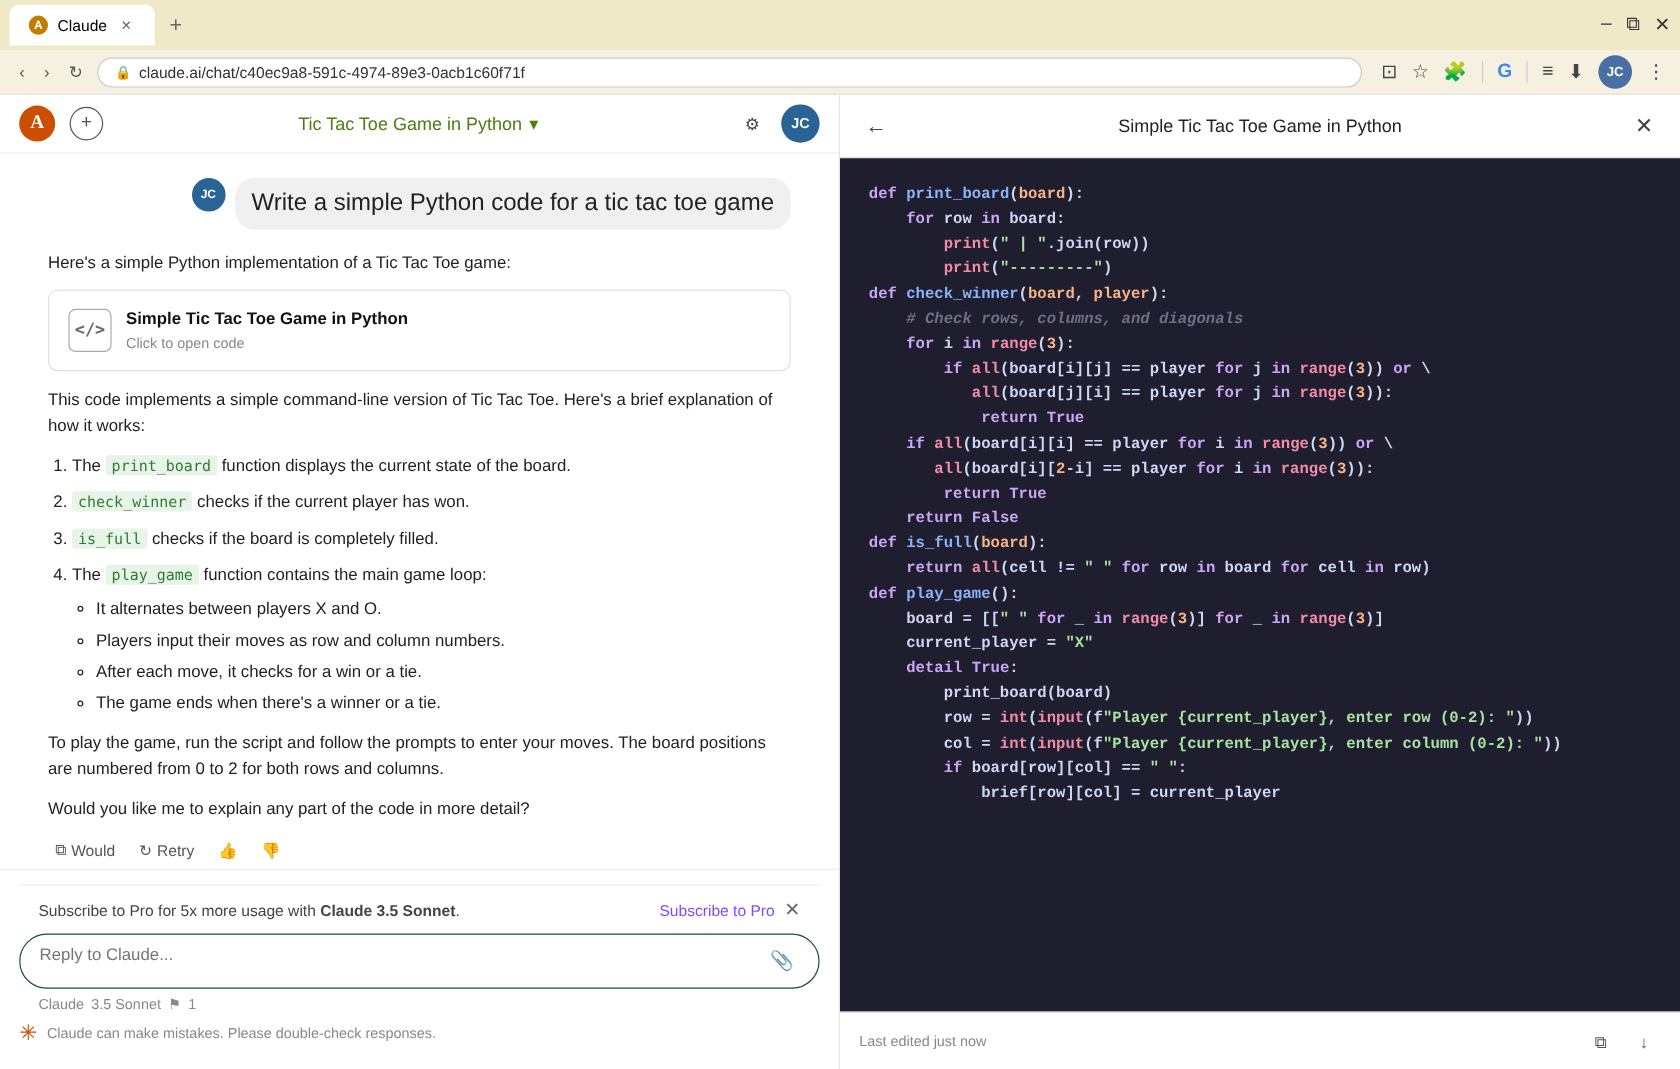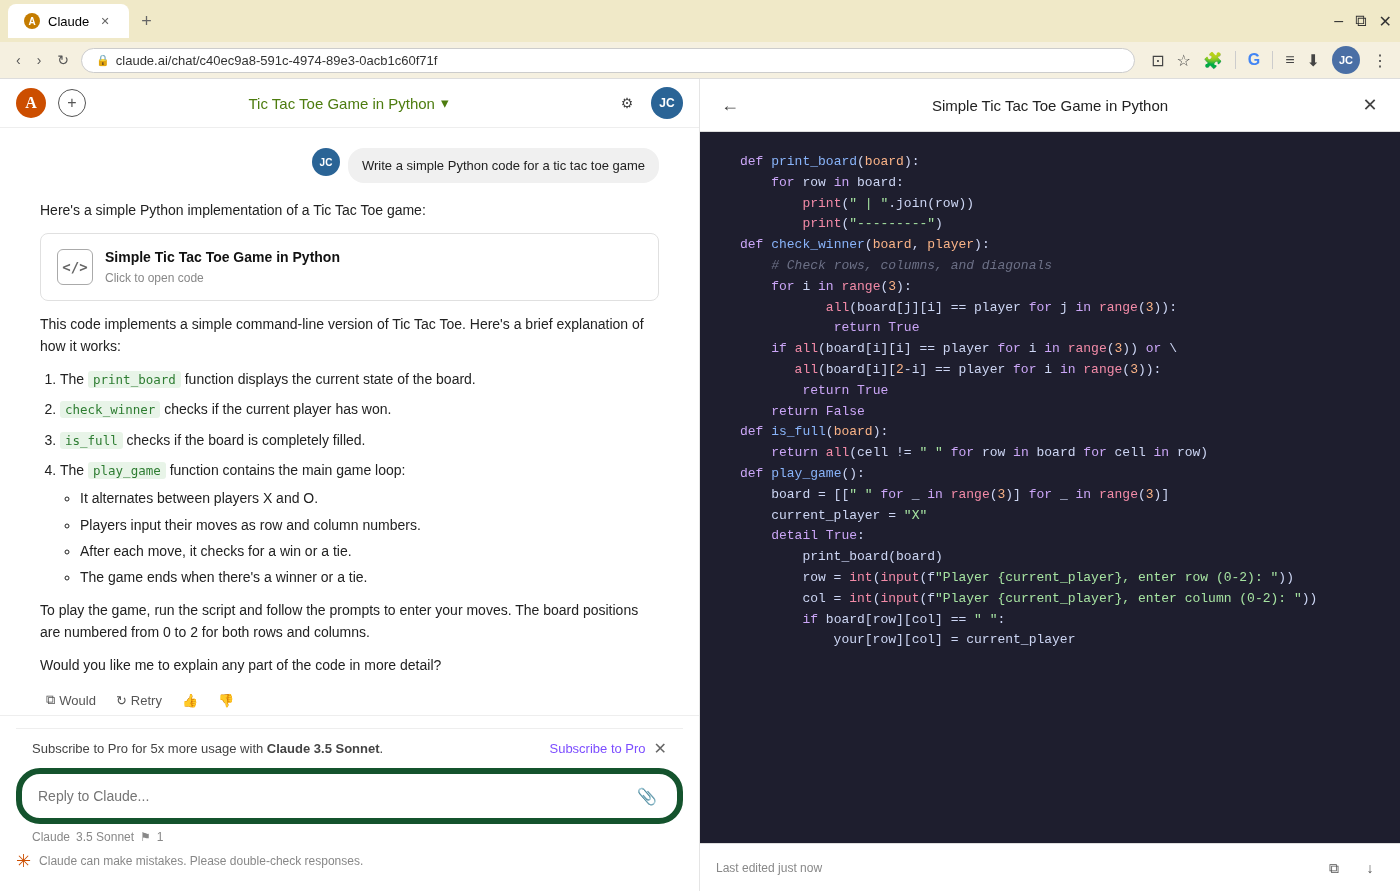--- a/index.html
+++ b/index.html
@@ -169,21 +169,21 @@
       background: #2a6496;
       border-radius: 50%;
       display: flex; align-items: center; justify-content: center;
       color: #fff; font-size: 10px; font-weight: bold;
       flex-shrink: 0;
     }
     .user-bubble {
       background: #f0f0f0;
       border-radius: 16px;
       padding: 10px 14px;
-      font-size: 13px;
+      font-size: 20px;
       color: #222;
       max-width: 500px;
     }
 
     
     .assistant-message {
       margin-bottom: 20px;
       font-size: 14px;
       color: #222;
       line-height: 1.6;
@@ -283,22 +283,22 @@
       border: none;
       color: #7c4dff;
       font-weight: 400;
       cursor: pointer;
       font-size: 13px;
     }
 
     
     .input-area {
       display: flex;
-      align-items: center;
-      border: 6px solid #14532d;
+      align-items: flex-start;
+      border: 1px solid #14532d;
       border-radius: 24px;
       padding: 8px 16px;
       gap: 8px;
       background: #fff;
     }
     .input-field {
       flex: 1;
       border: none;
       outline: none;
       font-size: 14px;
@@ -353,26 +353,27 @@
       font-size: 18px;
       color: #444;
       width: 28px; height: 28px;
       display: flex; align-items: center; justify-content: center;
     }
 
     
     .code-content {
       flex: 1;
       overflow-y: auto;
-      padding: 20px 40px;
+      padding: 20px 24px;
       background: #1e1e2e;
       font-family: 'Consolas', 'Monaco', 'Courier New', monospace;
       font-size: 13px;
       line-height: 1.6;
       color: #cdd6f4;
+      font-weight: bold;
     }
     .code-content::-webkit-scrollbar { width: 8px; }
     .code-content::-webkit-scrollbar-track { background: #2a2a3e; }
     .code-content::-webkit-scrollbar-thumb { background: #555; border-radius: 4px; }
 
     .code-line { white-space: pre; }
     .kw { color: #cba6f7; } 
     .fn { color: #89b4fa; } 
     .param { color: #fab387; } 
     .str { color: #a6e3a1; } 
@@ -580,20 +581,21 @@
     <div class="code-content">
 <div class="code-line"><span class="kw">def</span> <span class="fn">print_board</span>(<span class="param">board</span>):</div>
 <div class="code-line">    <span class="kw">for</span> row <span class="kw">in</span> board:</div>
 <div class="code-line">        <span class="builtin">print</span>(<span class="str">" | "</span>.join(row))</div>
 <div class="code-line">        <span class="builtin">print</span>(<span class="str">"---------"</span>)</div>
 <div class="code-line"></div>
 <div class="code-line"></div>
 <div class="code-line"><span class="kw">def</span> <span class="fn">check_winner</span>(<span class="param">board</span>, <span class="param">player</span>):</div>
 <div class="code-line">    <span class="comment"># Check rows, columns, and diagonals</span></div>
 <div class="code-line">    <span class="kw">for</span> i <span class="kw">in</span> <span class="builtin">range</span>(<span class="number">3</span>):</div>
+<div class="code-line">        <span class="kw">if</span> <span class="builtin">all</span>(board[i][j] == player <span class="kw">for</span> j <span class="kw">in</span> <span class="builtin">range</span>(<span class="number">3</span>)) <span class="kw">or</span> \</div>
 <div class="code-line">           <span class="builtin">all</span>(board[j][i] == player <span class="kw">for</span> j <span class="kw">in</span> <span class="builtin">range</span>(<span class="number">3</span>)):</div>
 <div class="code-line">            <span class="kw">return</span> <span class="kw">True</span></div>
 <div class="code-line">    <span class="kw">if</span> <span class="builtin">all</span>(board[i][i] == player <span class="kw">for</span> i <span class="kw">in</span> <span class="builtin">range</span>(<span class="number">3</span>)) <span class="kw">or</span> \</div>
 <div class="code-line">       <span class="builtin">all</span>(board[i][<span class="number">2</span>-i] == player <span class="kw">for</span> i <span class="kw">in</span> <span class="builtin">range</span>(<span class="number">3</span>)):</div>
 <div class="code-line">        <span class="kw">return</span> <span class="kw">True</span></div>
 <div class="code-line">    <span class="kw">return</span> <span class="kw">False</span></div>
 <div class="code-line"></div>
 <div class="code-line"></div>
 <div class="code-line"><span class="kw">def</span> <span class="fn">is_full</span>(<span class="param">board</span>):</div>
 <div class="code-line">    <span class="kw">return</span> <span class="builtin">all</span>(cell != <span class="str">" "</span> <span class="kw">for</span> row <span class="kw">in</span> board <span class="kw">for</span> cell <span class="kw">in</span> row)</div>
@@ -602,21 +604,21 @@
 <div class="code-line"><span class="kw">def</span> <span class="fn">play_game</span>():</div>
 <div class="code-line">    board = [[<span class="str">" "</span> <span class="kw">for</span> _ <span class="kw">in</span> <span class="builtin">range</span>(<span class="number">3</span>)] <span class="kw">for</span> _ <span class="kw">in</span> <span class="builtin">range</span>(<span class="number">3</span>)]</div>
 <div class="code-line">    current_player = <span class="str">"X"</span></div>
 <div class="code-line"></div>
 <div class="code-line">    <span class="kw">detail</span> <span class="kw">True</span>:</div>
 <div class="code-line">        print_board(board)</div>
 <div class="code-line">        row = <span class="builtin">int</span>(<span class="builtin">input</span>(f<span class="str">"Player {current_player}, enter row (0-2): "</span>))</div>
 <div class="code-line">        col = <span class="builtin">int</span>(<span class="builtin">input</span>(f<span class="str">"Player {current_player}, enter column (0-2): "</span>))</div>
 <div class="code-line"></div>
 <div class="code-line">        <span class="kw">if</span> board[row][col] == <span class="str">" "</span>:</div>
-<div class="code-line">            your[row][col] = current_player</div>
+<div class="code-line">            brief[row][col] = current_player</div>
     </div>
 
     <div class="code-footer">
       <span>Last edited just now</span>
       <div class="code-footer-btns">
         <div class="code-footer-btn">
           <span>⧉</span>
         </div>
         <div class="code-footer-btn">
           <span>↓</span>

